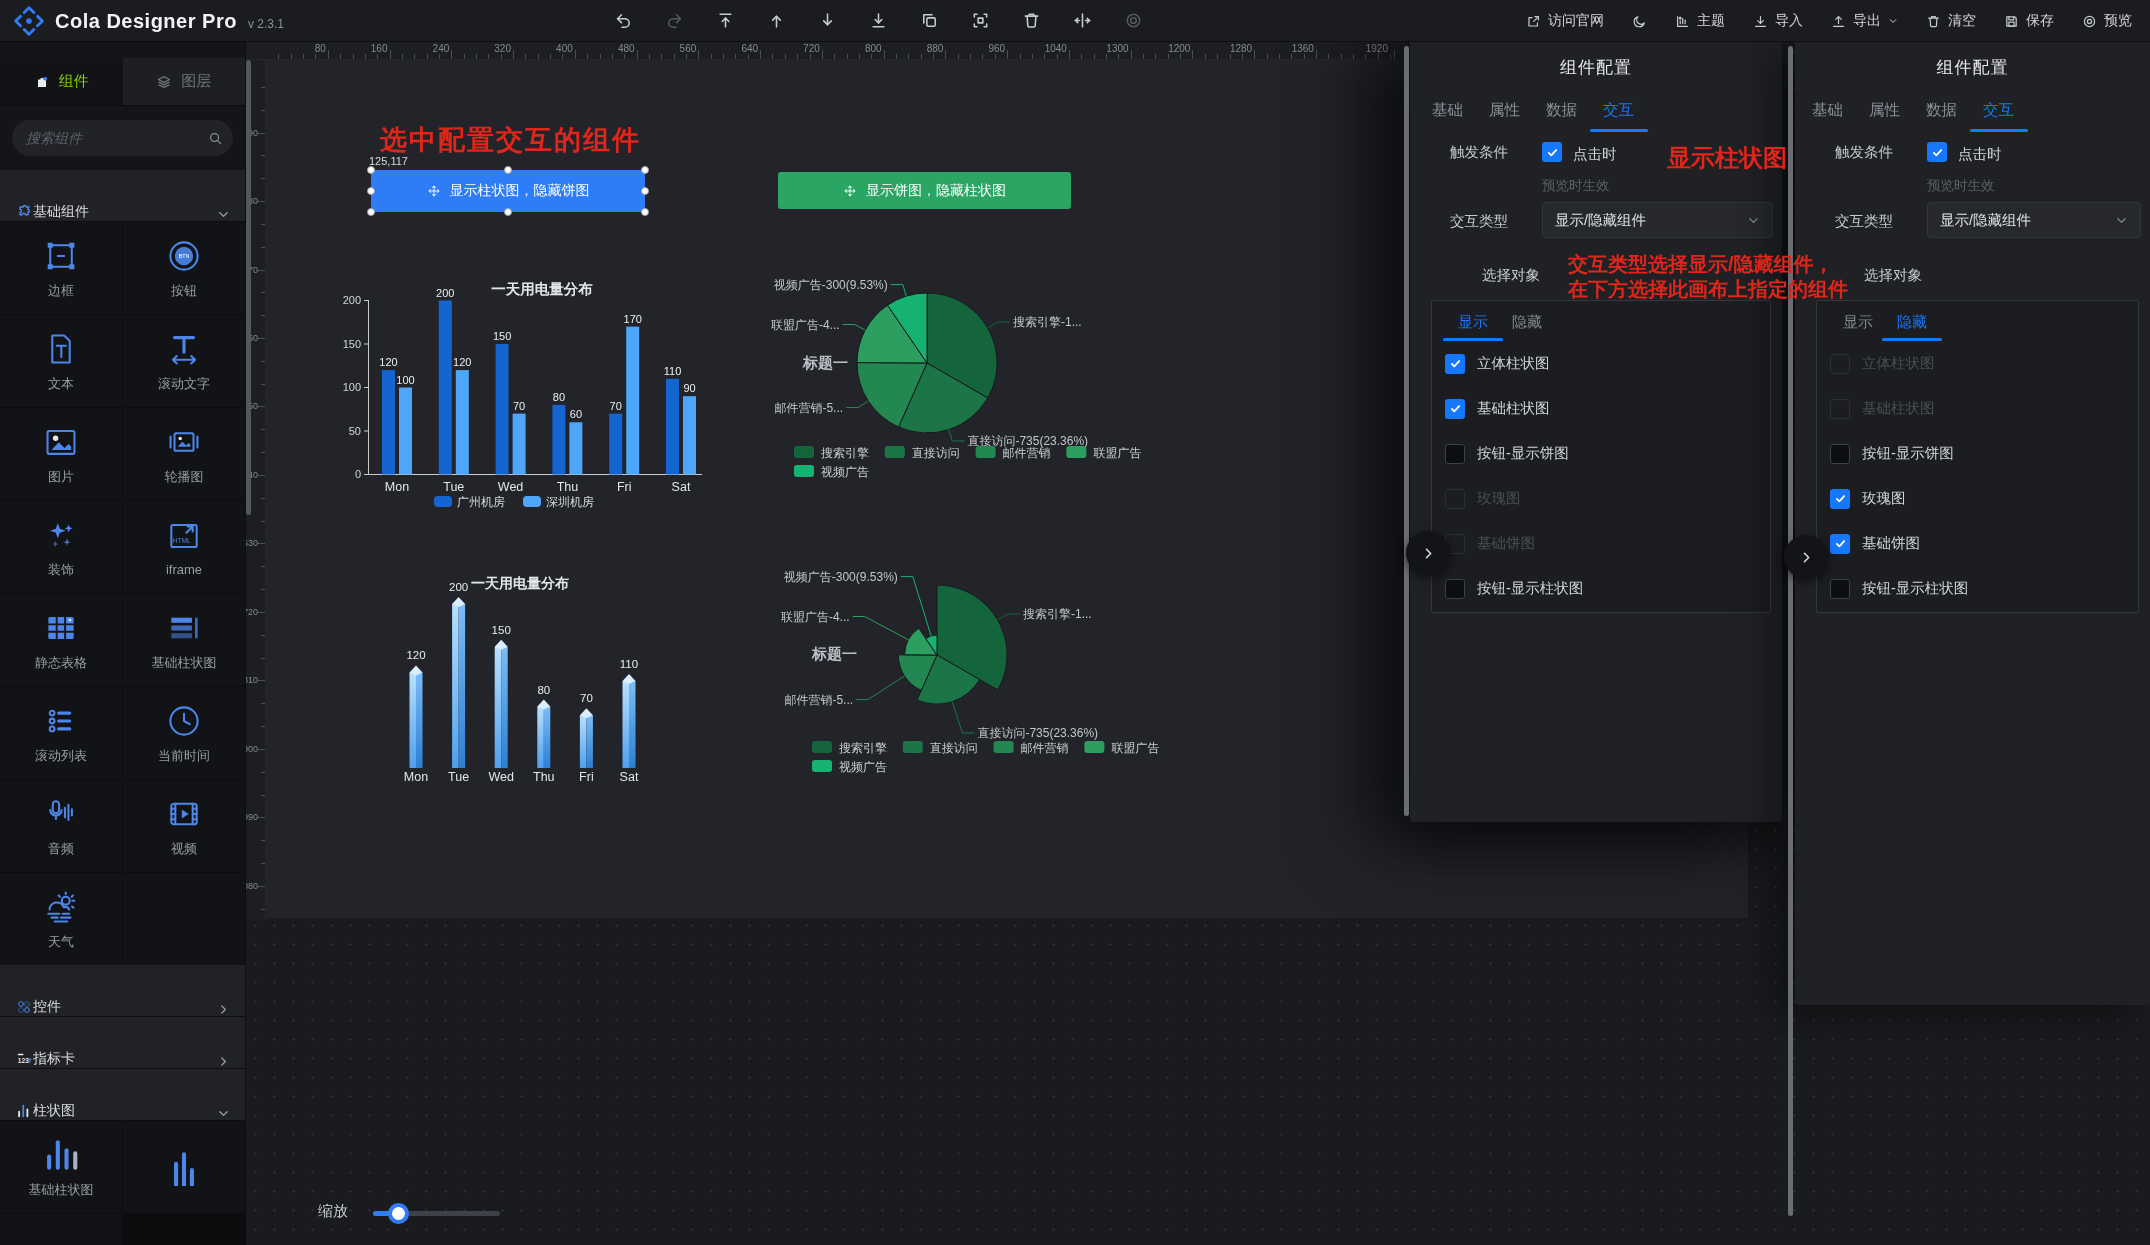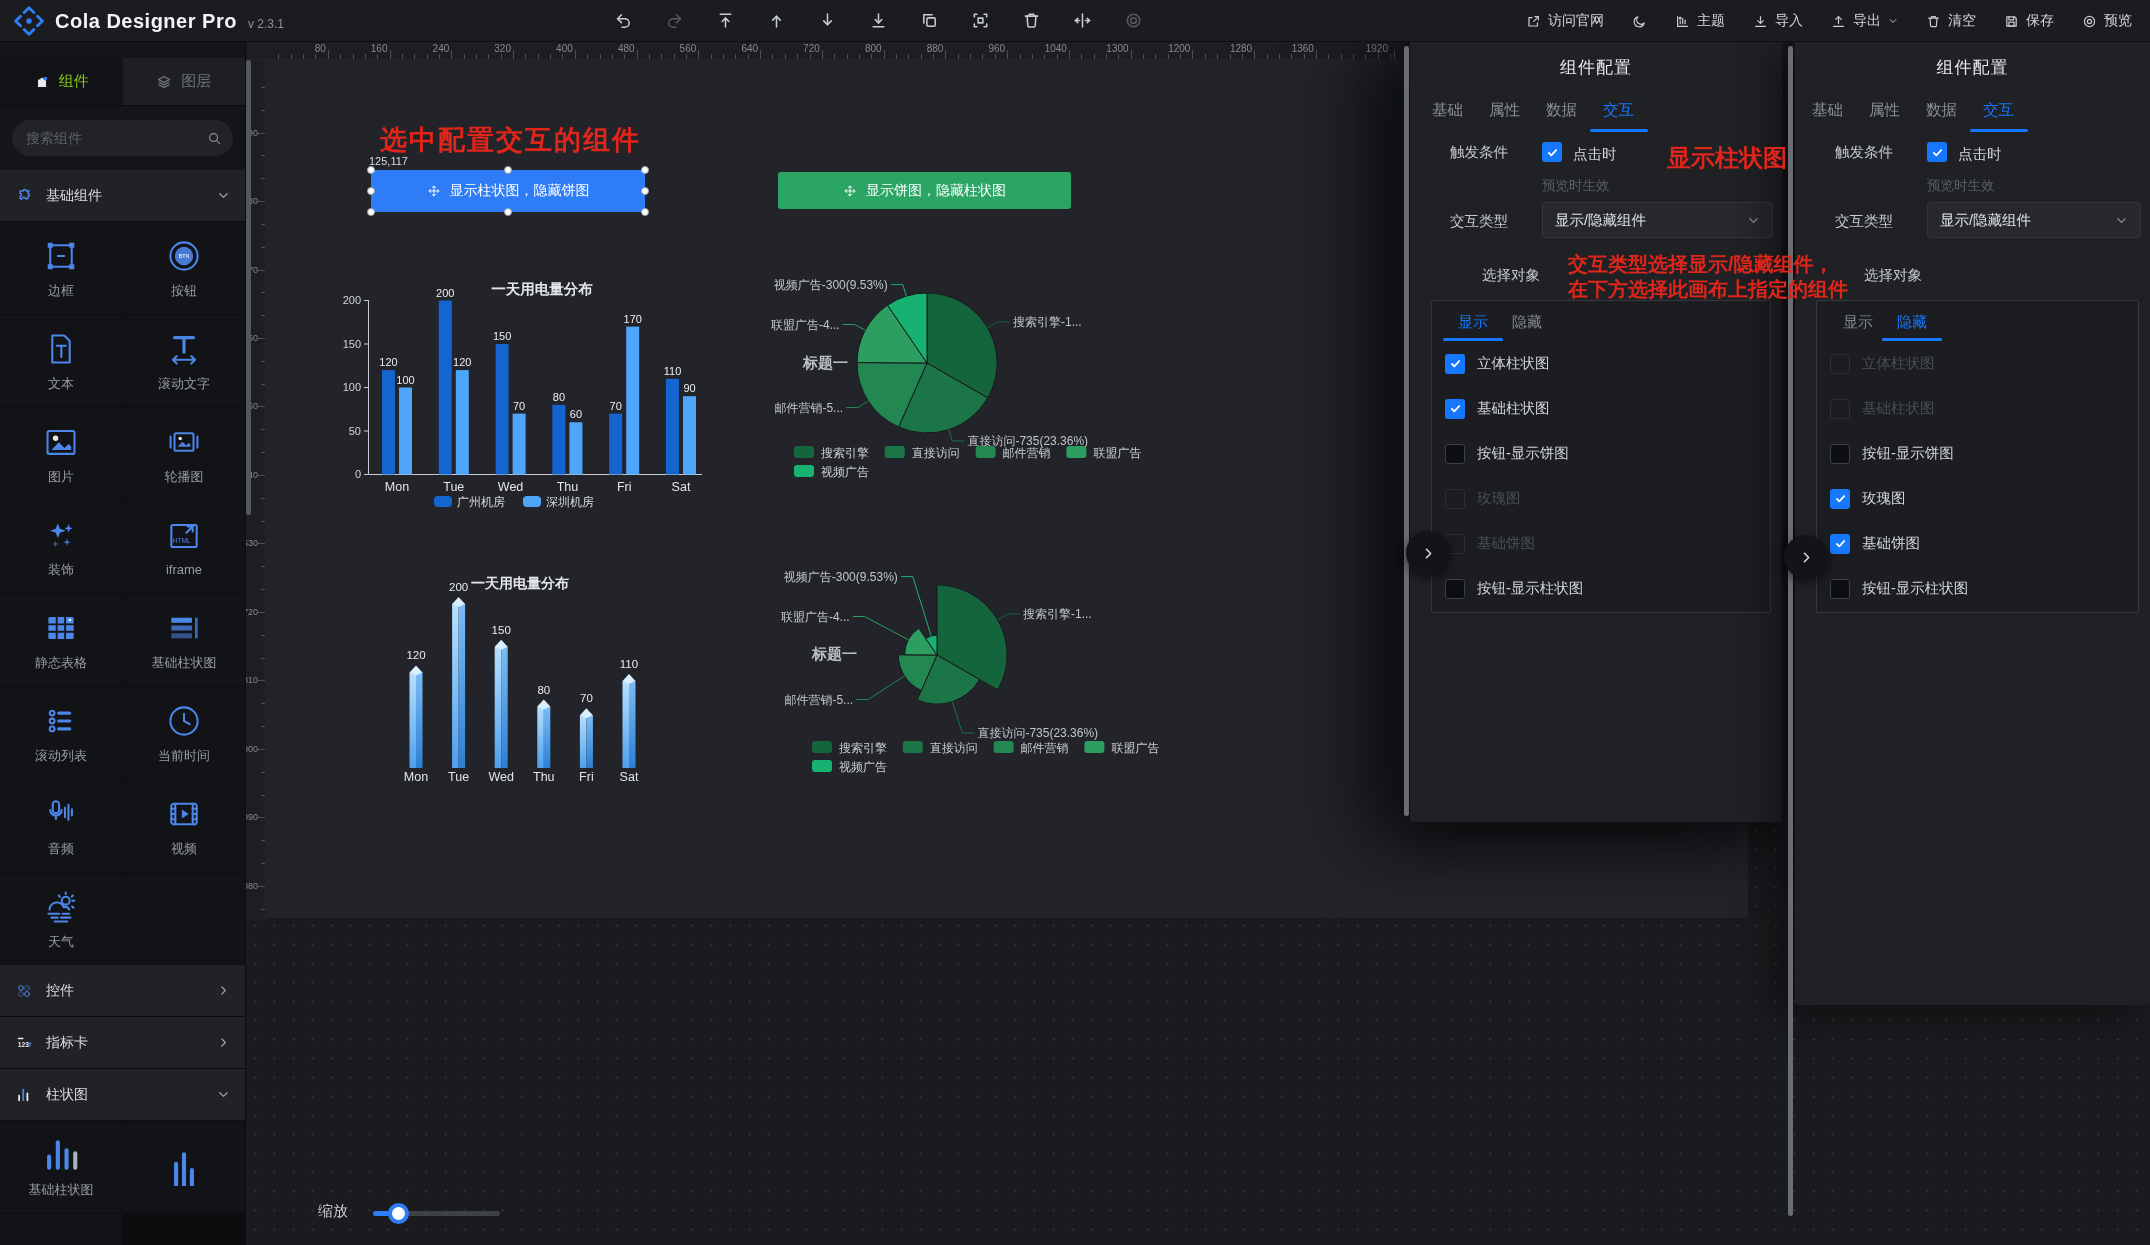--- a/index.html
+++ b/index.html
@@ -28,24 +28,24 @@
   .sidebar { position:absolute; left:0; top:42px; width:246px; height:1203px; background:#141519;
     border-right:1px solid #0c0d0f; z-index:5; overflow:hidden; }
   .side-tabs { margin-top:16px; height:48px; display:flex; border-bottom:1px solid #0c0d0f; }
   .side-tab { flex:1; display:flex; align-items:center; justify-content:center; gap:9px; font-size:15px;
     color:#70747b; background:#1e1f23; cursor:pointer; }
   .side-tab.active { background:#121316; color:#84cc16; }
   .side-tab svg { width:16px; height:16px; }
   .search-wrap { padding:14px 12px; background:#141519; }
   .search-box { height:36px; background:#222327; border-radius:18px; display:flex; align-items:center;
     justify-content:space-between; padding:0 14px; }
-  .search-box input { flex:1; background:transparent; border:none; outline:none; color:#b9bcc1; font-size:14px; }
+  .search-box input { flex:1; background:transparent; border:none; outline:none; color:#b9bcc1; font-size:14px;font-style:italic; }
   .search-box input::placeholder { color:#5d616a; }
   .search-box svg { width:15px; height:15px; color:#8a8e95; }
-  .group-header { height:50px; display:flex; align-items:center; padding:0 15px; gap:13px;
+  .group-header { height:50px; display:flex; align-items:flex-end; padding:0 15px; 
     background:#202226; border-bottom:1px solid #0c0d0f; font-size:14px; color:#dadcdf; cursor:pointer; }
   .group-header.big { height:52px; }
   .group-header .g-icon svg { width:18px; height:18px; color:#4c86e8; }
   .group-header .gh-chev { margin-left:auto; color:#9b9fa5; } .group-header .gh-chev svg{ width:13px; height:13px; }
   .tile-grid { display:grid; grid-template-columns:1fr 1fr; background:#0c0d0f; grid-gap:1px; }
   .tile { height:92px; background:#121317; display:flex; flex-direction:column; align-items:center;
     justify-content:center; gap:7px; cursor:pointer; }
   .tile svg { width:38px; height:38px; color:#4c86e8; }
   .tile-label { font-size:13px; color:#989ca3; }
   .side-scroll { position:absolute; left:246px; top:60px; width:5px; height:455px; background:#54575d;

